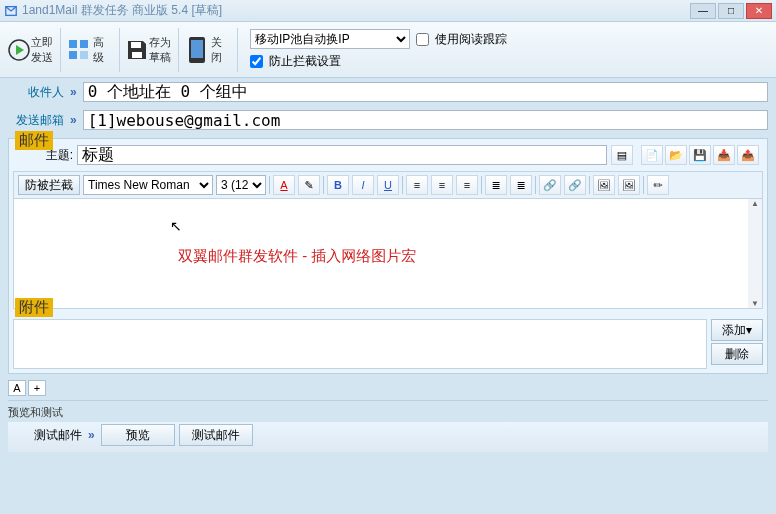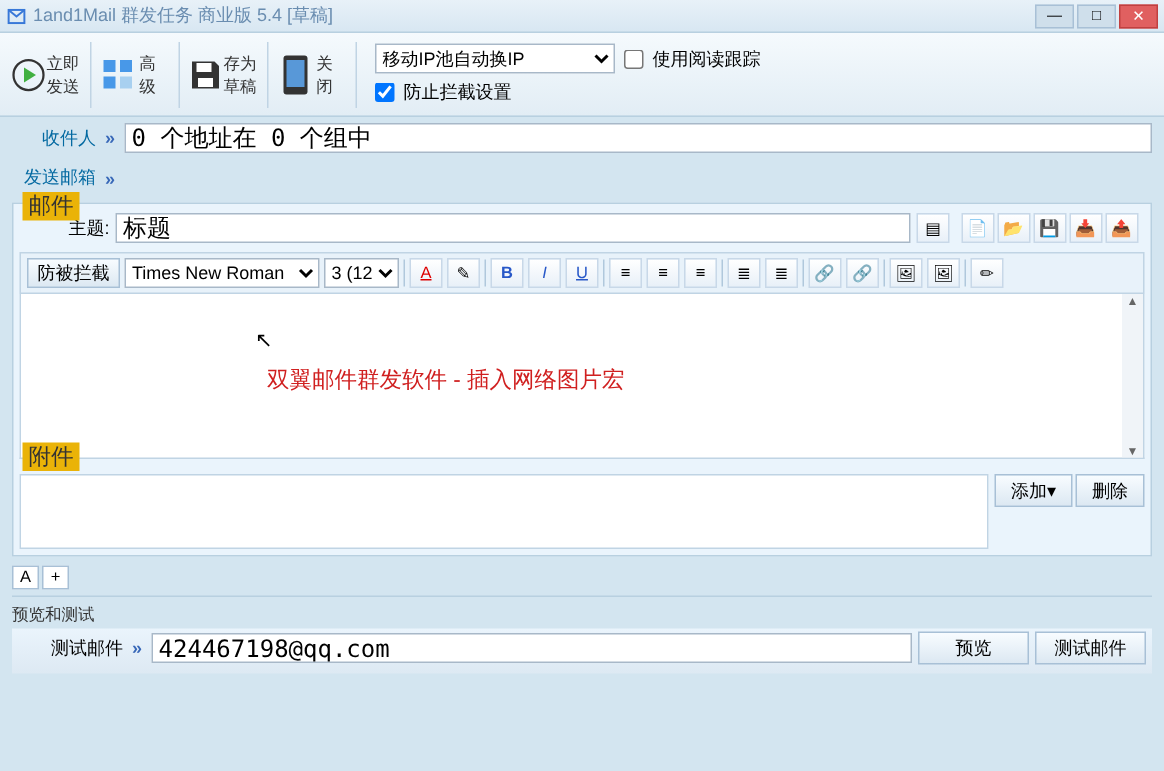--- a/index.html
+++ b/index.html
@@ -32,21 +32,21 @@
 .tbicons { display: flex; gap: 2px; margin-left: 4px; }
 .iconbtn { width: 22px; height: 20px; border: 1px solid #c8d8e8; background: linear-gradient(#fff,#e8f0f8); display: flex; align-items: center; justify-content: center; cursor: pointer; font-size: 11px; }
 .editorbar { display: flex; align-items: center; gap: 3px; padding: 3px 4px; background: #e8f2fa; border: 1px solid #c0d4e4; margin-top: 4px; }
 .editorbar select { height: 20px; }
 .barsep { width: 1px; height: 18px; background: #b0c8dc; }
 .editorarea { background: #fff; border: 1px solid #c0d4e4; border-top: none; height: 110px; position: relative; overflow: hidden; }
 .editorarea .txt { color: #d02020; font-size: 15px; position: absolute; top: 48px; left: 164px; }
 .scroll { position: absolute; right: 0; top: 0; width: 14px; height: 100%; background: #f0f4f8; display: flex; flex-direction: column; justify-content: space-between; align-items: center; font-size: 8px; color: #666; }
 .attachbox { display: flex; gap: 4px; margin-top: 2px; }
 .attacharea { flex: 1; background: #fff; border: 1px solid #c0d4e4; height: 50px; }
-.attachbtns { display: flex; flex-direction: row; gap: 2px; }
+.attachbtns { display: flex; flex-direction: column; gap: 2px; }
 .btn { height: 22px; padding: 0 10px; border: 1px solid #a8c0d6; background: linear-gradient(#f8fcff,#dce8f2); cursor: pointer; font-size: 12px; display: flex; align-items: center; justify-content: center; }
 .tabrow { display: flex; gap: 2px; padding: 2px 8px; }
 .tab { width: 18px; height: 16px; border: 1px solid #a8c0d6; background: #fff; display: flex; align-items: center; justify-content: center; font-size: 11px; cursor: pointer; }
 .previewsect { margin: 2px 8px; border-top: 1px solid #b8d0e0; padding-top: 4px; }
 .previewsect .legend { color: #333; font-size: 11px; margin-bottom: 2px; }
 .previewrow { display: flex; align-items: center; gap: 4px; padding: 2px 4px 6px; background: linear-gradient(#eaf4fc,#dde9f3); }
 .previewrow .lbl { width: 70px; text-align: right; }
 .previewrow input { flex: 1; }
 .previewrow .btn { width: 74px; }
 .cursor { position: absolute; top: 218px; left: 170px; font-size: 14px; color: #000; pointer-events: none; }
@@ -125,20 +125,21 @@
 </div>
 
 <div class="formrow">
   <span class="lbl">收件人</span>
   <span class="expand">»</span>
   <input type="text" value="0 个地址在 0 个组中" style="">
 </div>
 <div class="formrow">
   <span class="lbl">发送邮箱</span>
   <span class="expand">»</span>
+  <input type="text" value="[1]webouse@gmail.com" style="">
 </div>
 
 <div class="groupbox">
   <span class="legend">邮件</span>
   <div class="subjectrow">
     <span class="lbl">主题:</span>
     <input type="text" value="标题" style="">
     <div class="iconbtn">▤</div>
     <div class="tbicons">
       <div class="iconbtn">📄</div>
@@ -198,19 +199,18 @@
 <div class="tabrow">
   <div class="tab">A</div>
   <div class="tab">+</div>
 </div>
 
 <div class="previewsect">
   <div class="legend">预览和测试</div>
   <div class="previewrow">
     <span class="lbl">测试邮件</span>
     <span class="expand">»</span>
-    <input type="text" value="424467198@qq.com" style="">
     <div class="btn">预览</div>
     <div class="btn">测试邮件</div>
   </div>
 </div>
 
 <div class="cursor">↖</div>
 
 </body></html>

